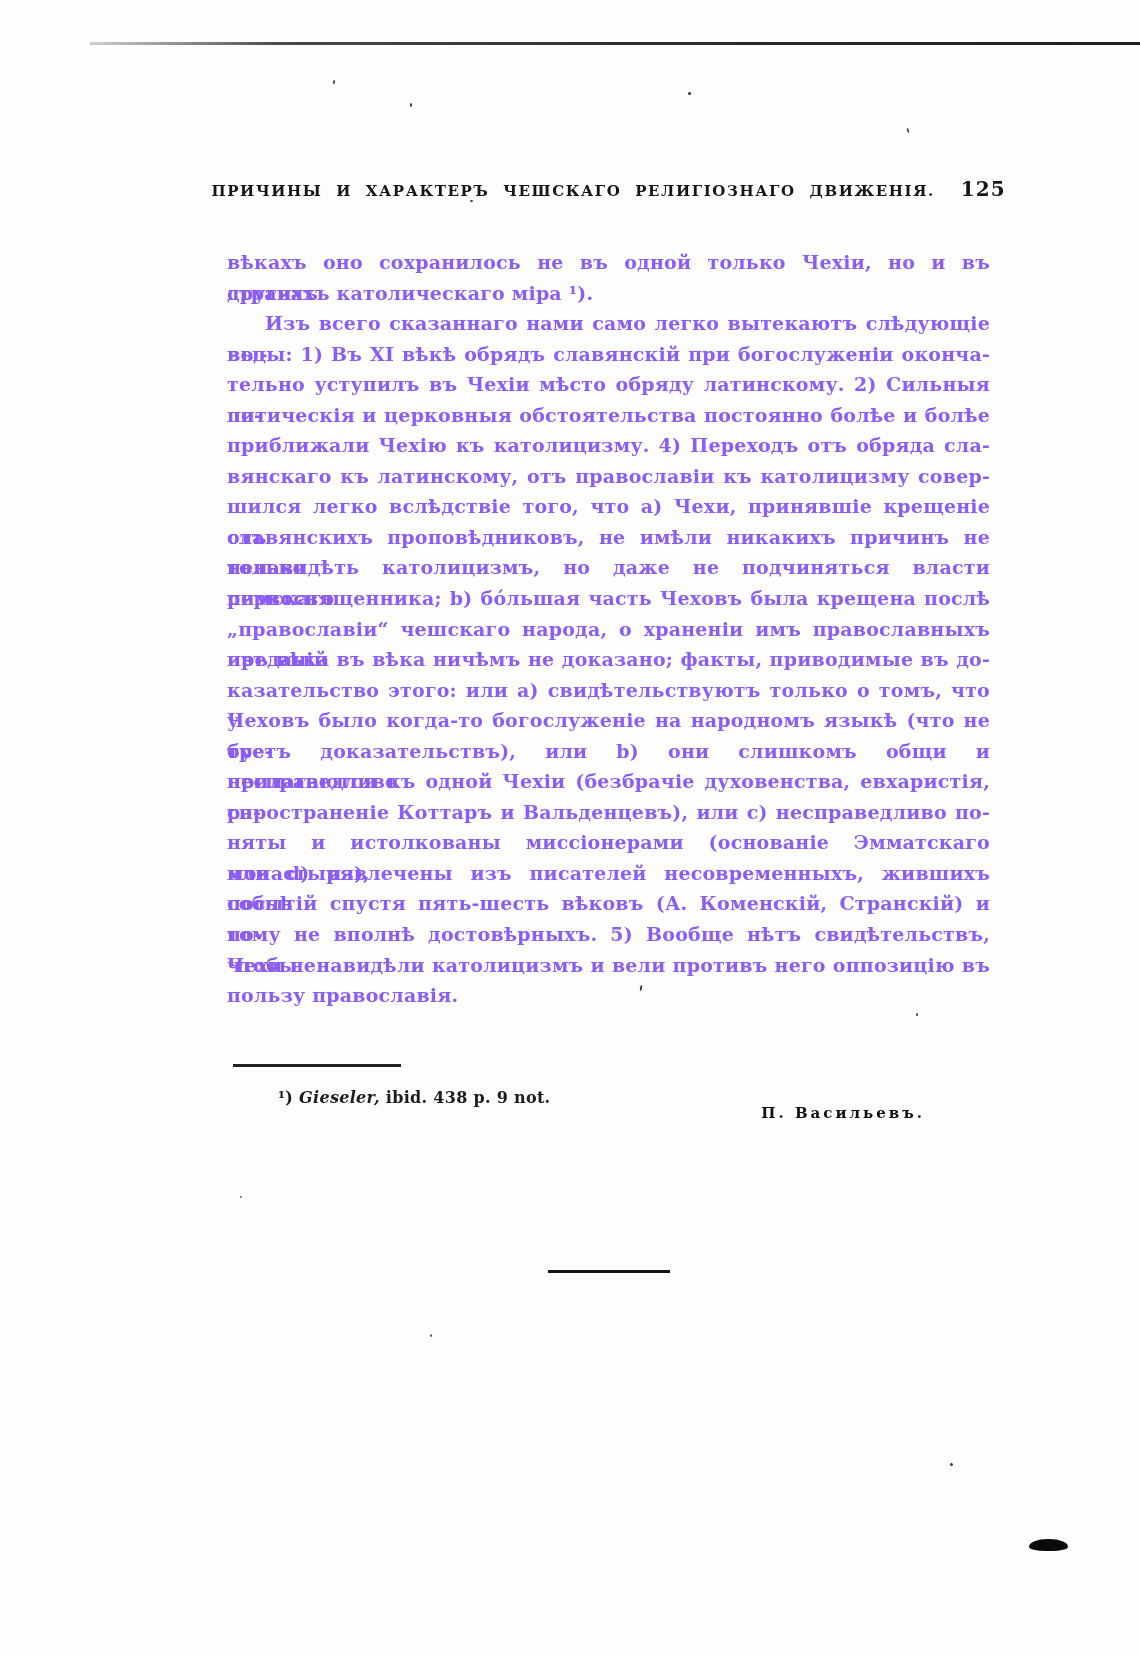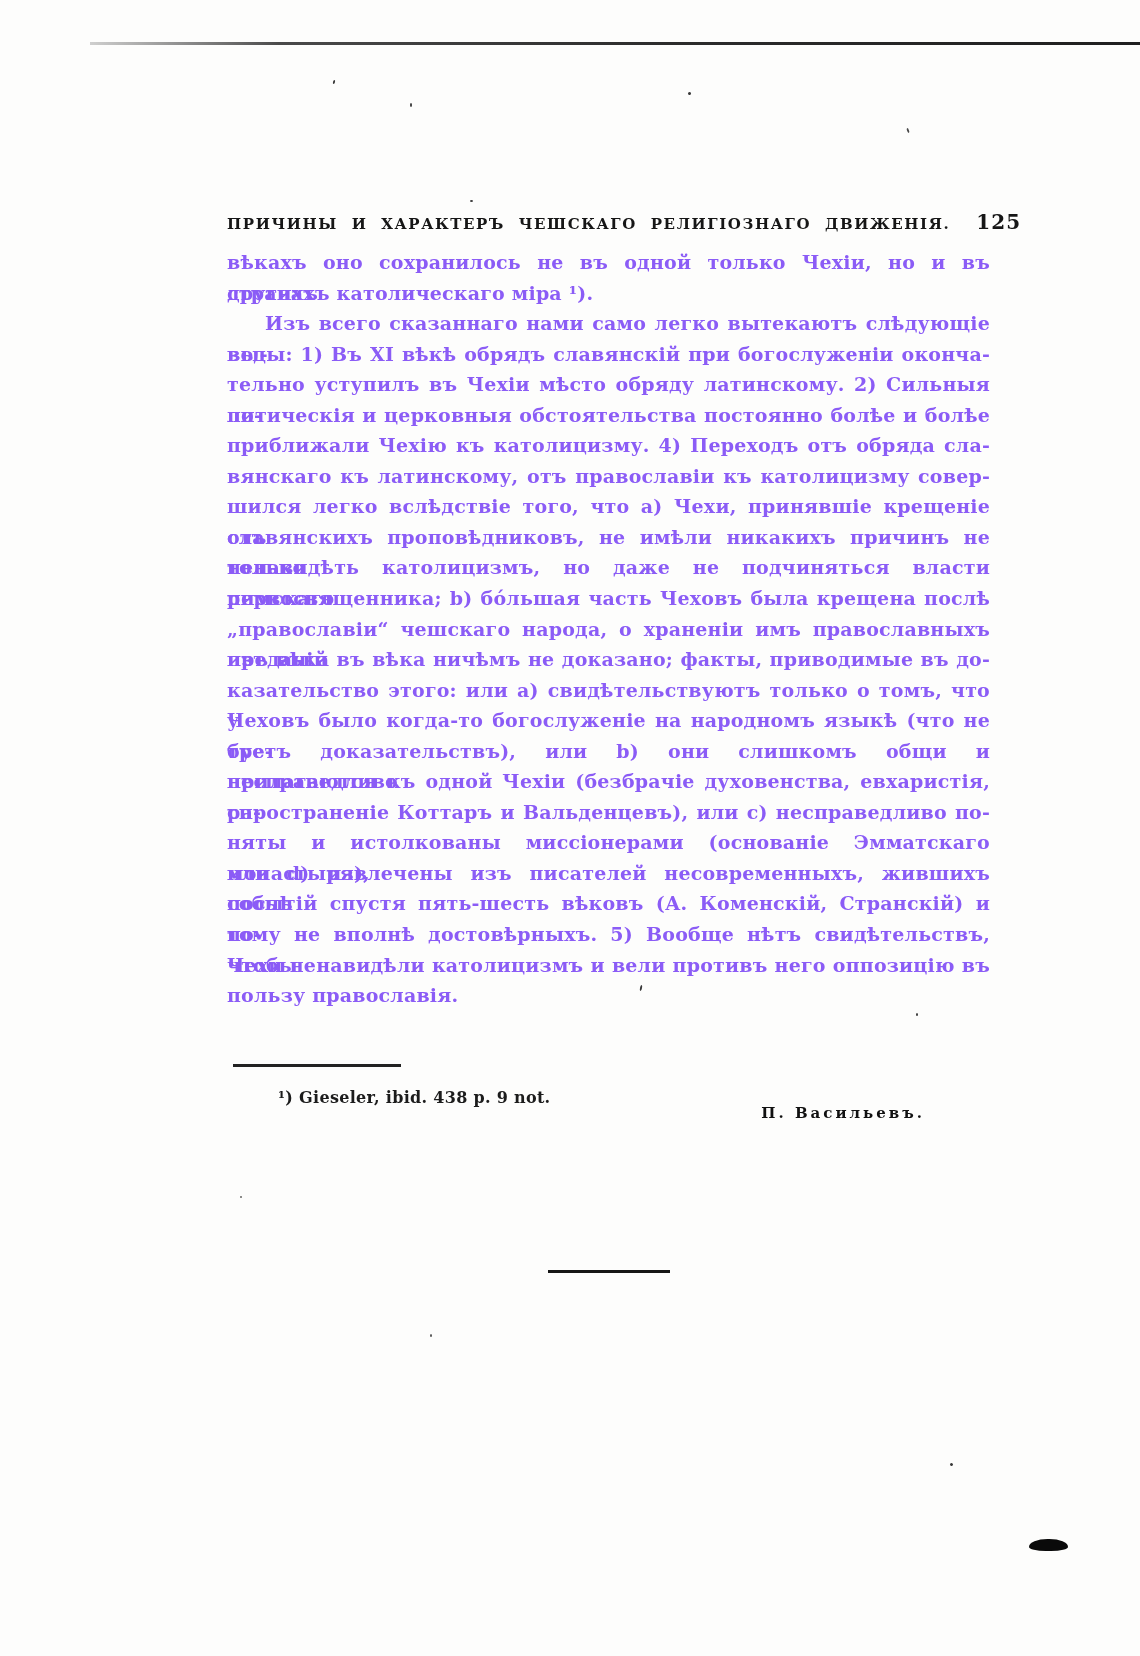--- a/index.html
+++ b/index.html
@@ -13,22 +13,22 @@
   }
   .page{position:absolute;inset:0;}
 
   
   .top-edge{
     position:absolute;left:90px;top:42px;width:1050px;height:2.5px;
     background:linear-gradient(to right, rgba(70,70,70,.25), #4a4a4a 18%, #2c2c2c 55%, #1f1f1f);
   }
 
   .running-head{
-    position:absolute;left:227px;top:210px;width:763px;
-    display:flex;align-items:baseline;gap:26px;
+    position:absolute;left:227px;top:177px;width:763px;
+    display:flex;justify-content:center;align-items:baseline;gap:26px;
     white-space:nowrap;
   }
   .running-head .title{
     font-size:15px;font-weight:bold;letter-spacing:1.6px;word-spacing:7px;
     color:#161616;
   }
   .running-head .folio{
     font-size:20px;font-weight:bold;letter-spacing:1px;color:#161616;
   }
 
@@ -46,21 +46,21 @@
   .line.indent{text-indent:38px;}
 
   .footnote-rule{
     position:absolute;left:233px;top:1064px;width:168px;height:3px;background:#222;
   }
   .footnote{
     position:absolute;left:278px;top:1088px;
     font-size:16px;font-weight:bold;color:#1c1c1c;letter-spacing:.3px;
     white-space:nowrap;
   }
-  .footnote .src{}
+  .footnote .src{font-style:italic;}
 
   .signature{
     position:absolute;right:215px;top:1104px;
     font-size:15px;font-weight:bold;letter-spacing:3px;color:#111;
     white-space:nowrap;
   }
 
   .end-rule{
     position:absolute;left:548px;top:1270px;width:122px;height:3px;background:#161616;
   }

